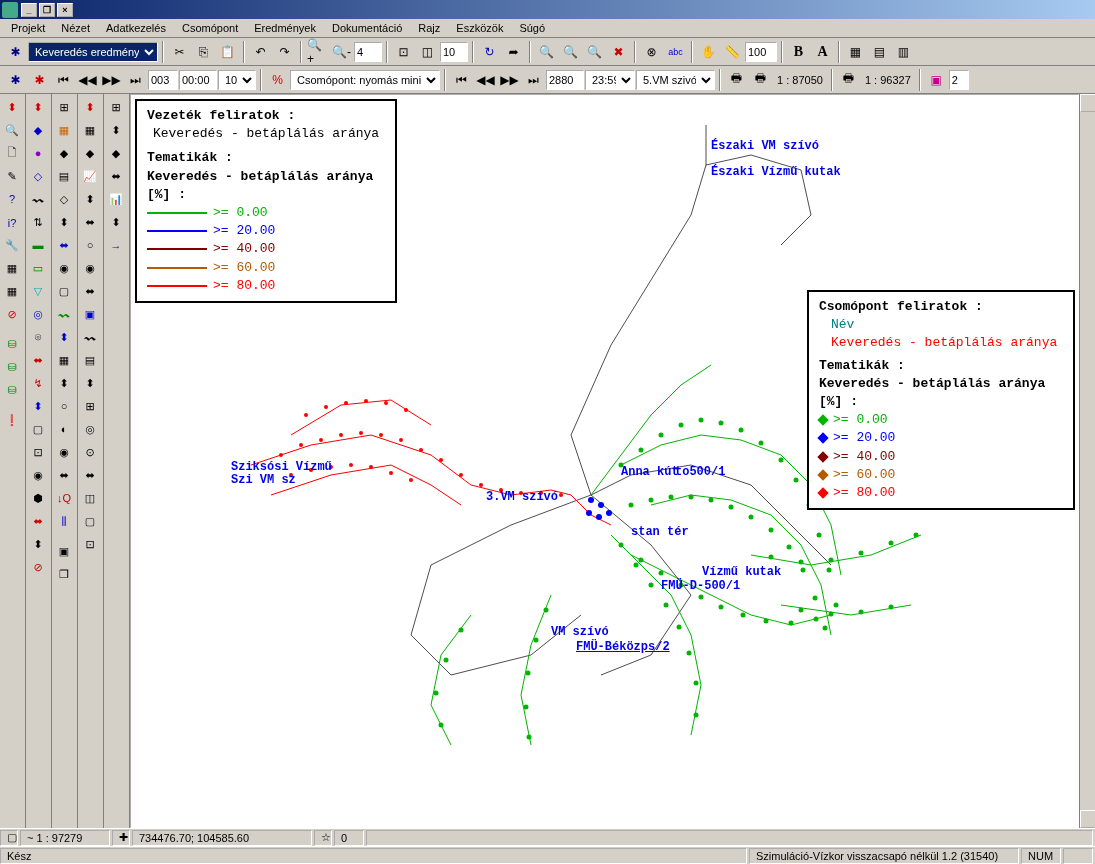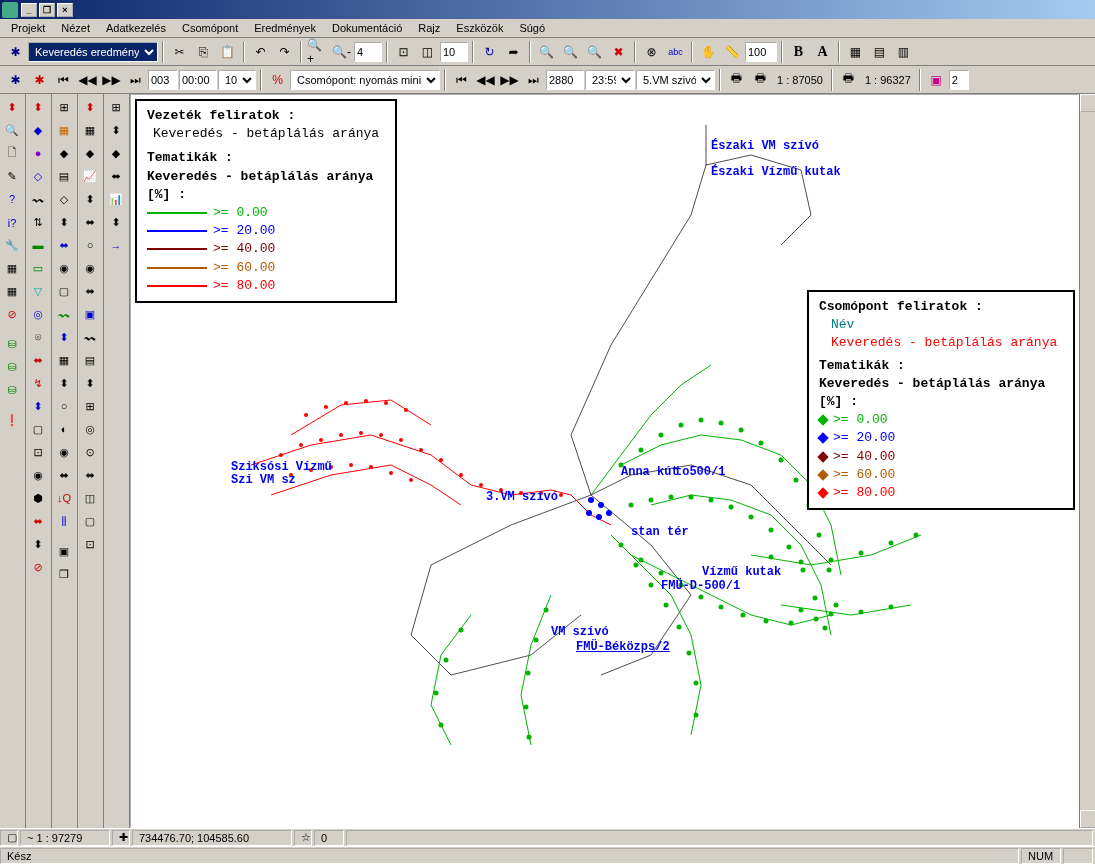--- a/index.html
+++ b/index.html
@@ -444,23 +444,24 @@
         <div class="maplabel" style="left: 445px; top: 545px; text-decoration: underline;">FMÜ-Béközps/2</div>
       </div>
   </div>
   <div class="scrollbar-v"></div>
 </div>
 
 <div class="statusbar">
   <div class="cell" style="width:18px">▢</div>
   <div class="cell" style="width:90px">~ 1 : 97279</div>
   <div class="cell" style="width:18px">✚</div>
-  <div class="cell" style="width:160px">734476.70; 104585.60</div>
+  <div class="cell" style="width:180px">734476.70; 104585.60</div>
   <div class="cell" style="width:18px">☆</div>
   <div class="cell" style="width:30px">0</div>
   <div class="cell flex"></div>
 </div>
 
 <div class="statusbar">
   <div class="cell flex">Kész</div>
+  <div class="cell" style="width:270px">Szimuláció-Vízkor visszacsapó nélkül 1.2 (31540)</div>
   <div class="cell" style="width:40px">NUM</div>
   <div class="cell" style="width:30px"></div>
 </div>
 
 </body></html>

